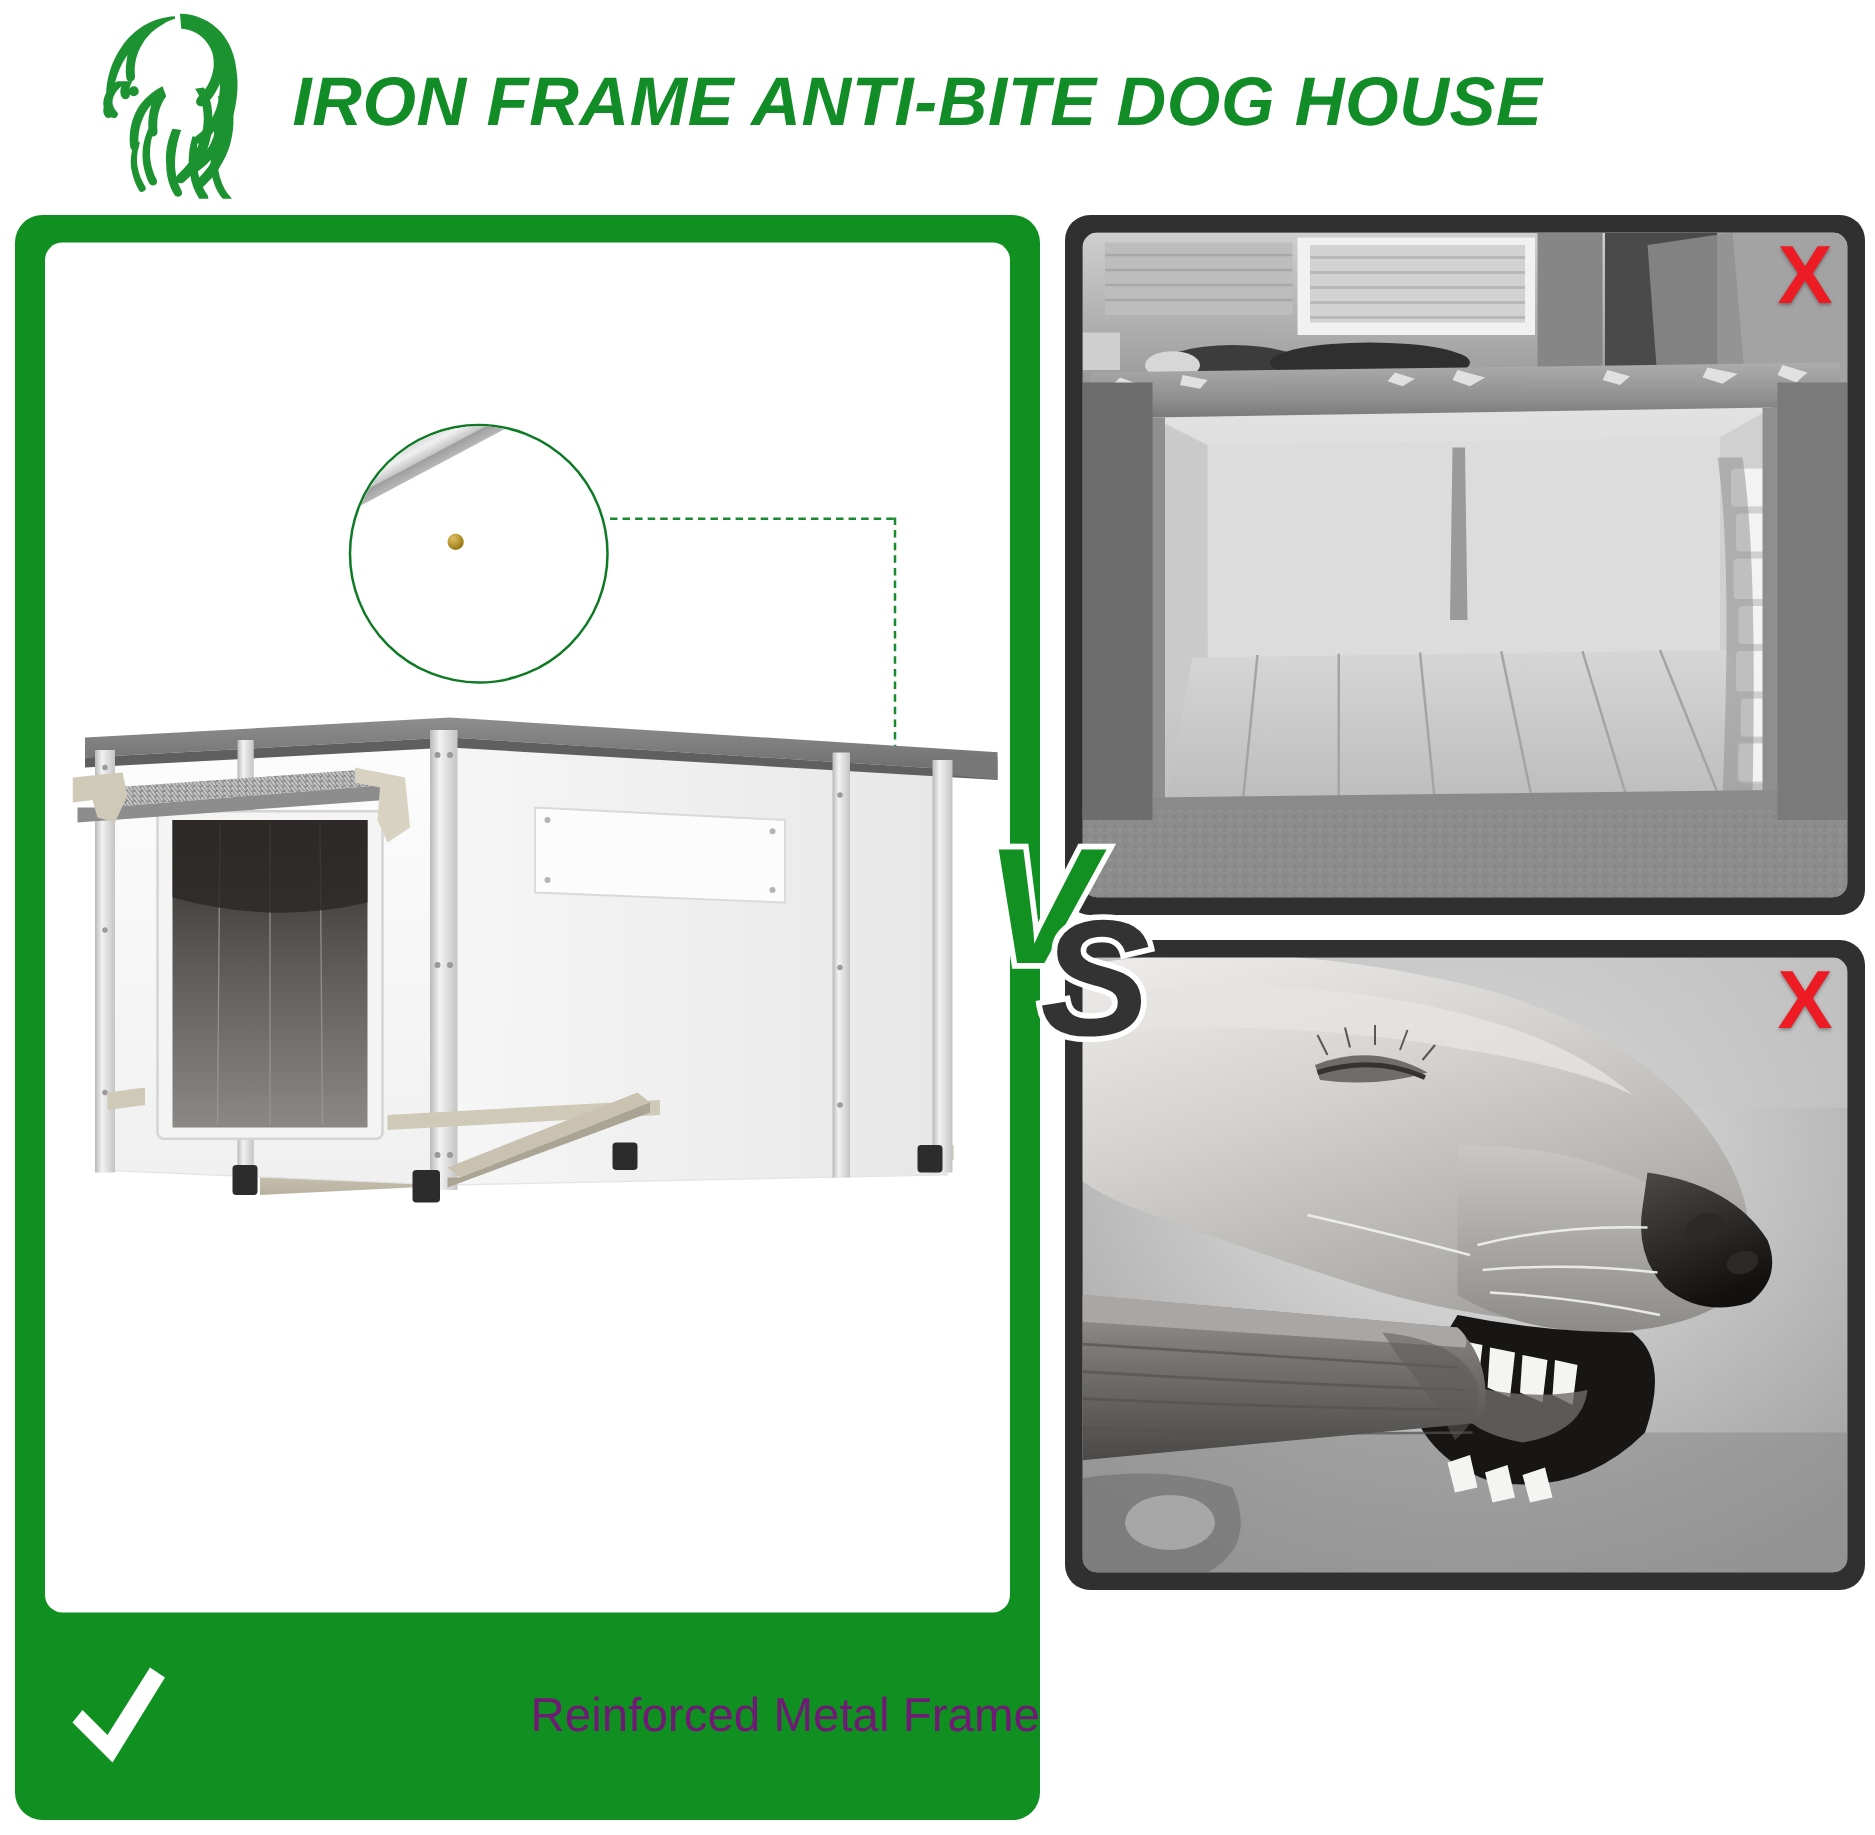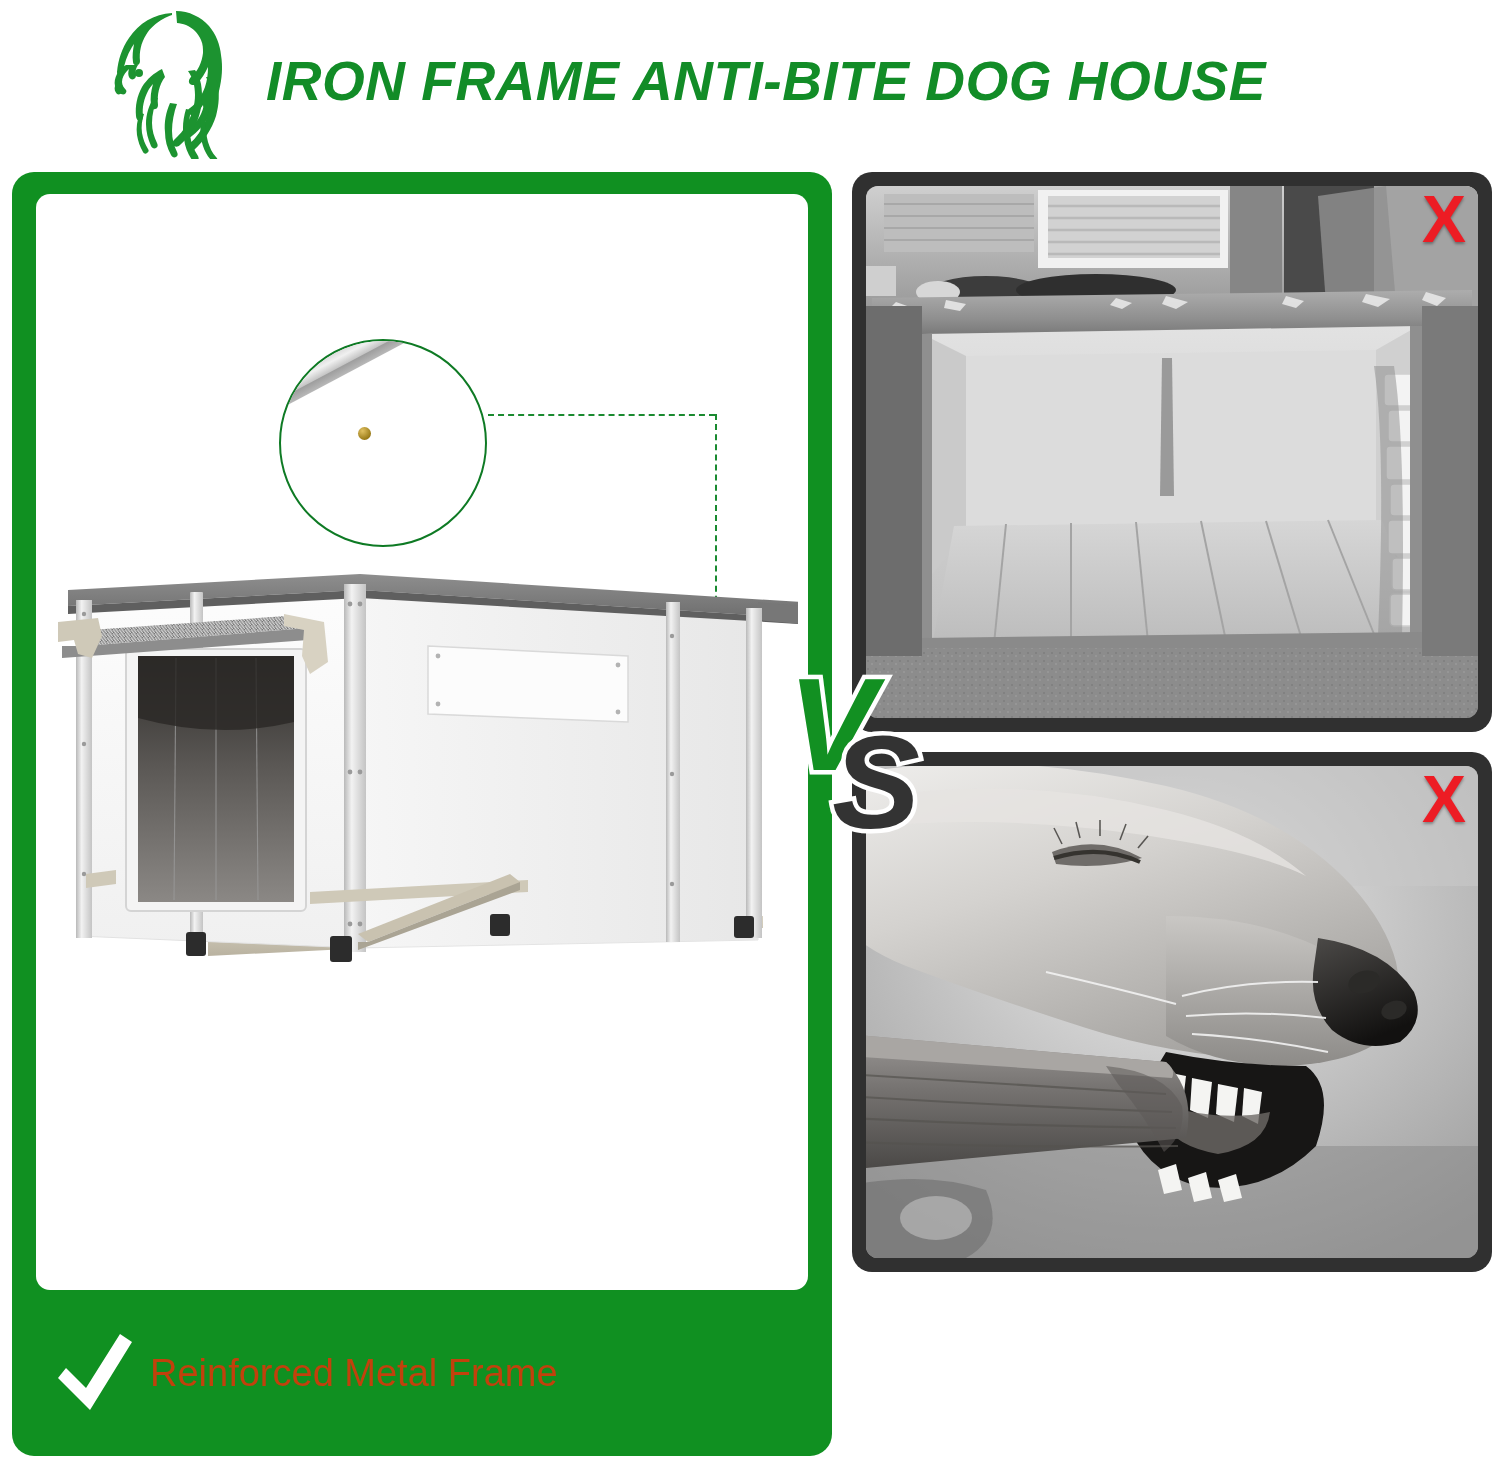--- a/index.html
+++ b/index.html
@@ -19,21 +19,21 @@
     background: #ffffff;
   }
 
   
   #header {
     position: absolute;
     left: 0; top: 0;
     width: 1500px; height: 168px;
     display: flex;
     align-items: center;
-    padding-left: 108px;
+    padding-left: 76px;
   }
 
   #logo-wrap {
     width: 140px; height: 150px;
     flex: 0 0 auto;
     display: flex; align-items: center; justify-content: center;
   }
   #logo-wrap svg { display: block; }
 
   #title {
@@ -201,22 +201,22 @@
   }
   #check-icon {
     flex: 0 0 auto;
     width: 86px; height: 96px;
     display: flex; align-items: center; justify-content: center;
   }
   #left-caption-text {
     margin-left: 12px;
     font-size: 38px;
     line-height: 1.52;
-    color: #c2410c;
-    text-align: left;
+    color: #701a75;
+    text-align: right;
     flex: 1 1 auto;
   }
 
   #right-caption {
     position: absolute;
     left: 852px; top: 1292px;
     width: 648px; height: 164px;
     display: flex;
     flex-direction: column;
     align-items: center;

